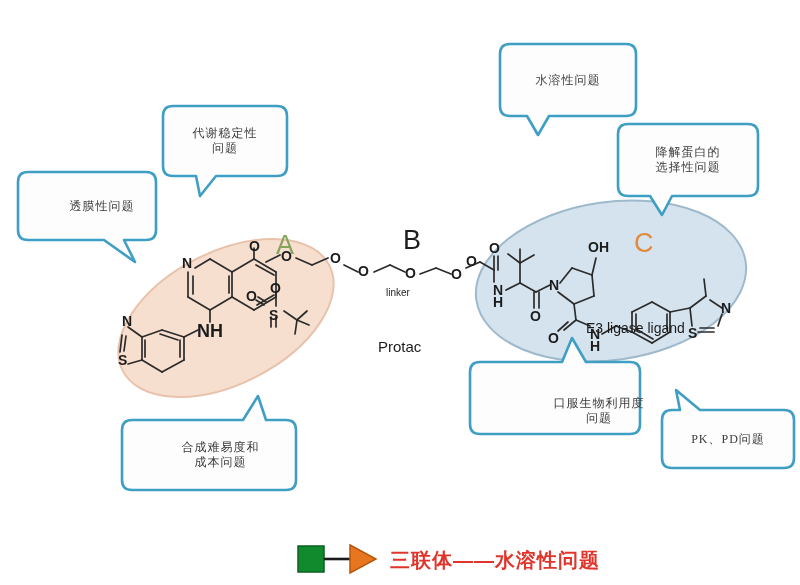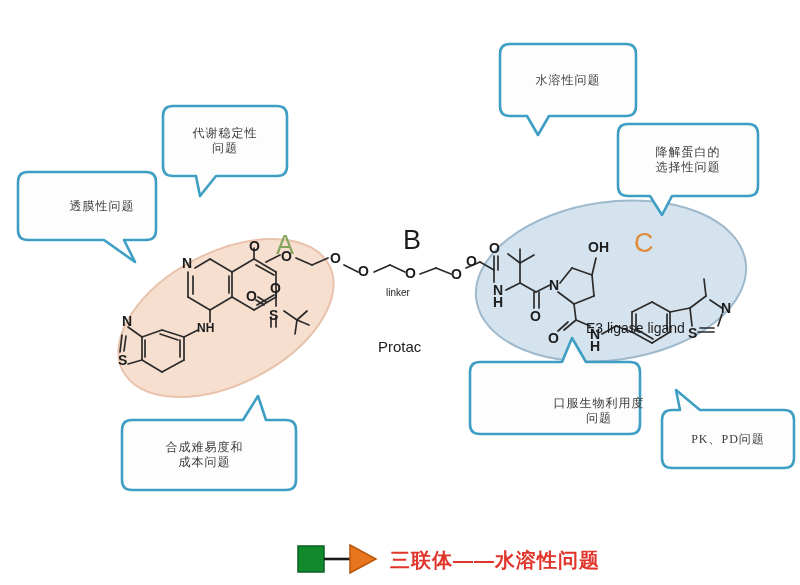--- a/index.html
+++ b/index.html
@@ -224,32 +224,32 @@
   <div class="bubble-text" style="left:20px;top:172px;width:138px;height:68px;margin-left:13px;">透膜性问题</div>
 
   <div class="bubble-text" style="left:163px;top:106px;width:124px;height:70px;">代谢稳定性
 问题</div>
 
   <div class="bubble-text" style="left:500px;top:44px;width:136px;height:72px;">水溶性问题</div>
 
   <div class="bubble-text" style="left:618px;top:124px;width:140px;height:72px;">降解蛋白的
 选择性问题</div>
 
-  <div class="bubble-text" style="left:115px;top:420px;width:179px;height:70px;border-radius:19px;">合成难易度和
+  <div class="bubble-text" style="left:131px;top:420px;width:179px;height:70px;border-radius:19px;">合成难易度和
 成本问题</div>
 
   <div class="bubble-text" style="left:470px;top:377px;width:194px;height:68px;margin-left:32px;">口服生物利用度
 问题</div>
 
   <div class="bubble-text" style="left:662px;top:410px;width:132px;height:58px;font-family:Liberation Serif, serif;">PK、PD问题</div>
 
   <span class="lbl lbl-md" style="left:182px;top:255px;font-size:14px;font-weight:bold;">N</span>
   <span class="lbl lbl-md" style="left:122px;top:313px;font-size:14px;font-weight:bold;">N</span>
   <span class="lbl lbl-md" style="left:118px;top:352px;font-size:14px;font-weight:bold;">S</span>
-  <span class="lbl lbl-md" style="left:197px;top:321px;font-size:12px;font-weight:bold;">NH</span>
+  <span class="lbl lbl-md" style="left:197px;top:321px;font-size:18px;font-weight:bold;">NH</span>
   <span class="lbl lbl-md" style="left:249px;top:238px;font-size:14px;font-weight:bold;">O</span>
   <span class="lbl lbl-md" style="left:281px;top:248px;font-size:14px;font-weight:bold;">O</span>
   <span class="lbl lbl-md" style="left:269px;top:307px;font-size:14px;font-weight:bold;">S</span>
   <span class="lbl lbl-md" style="left:270px;top:280px;font-size:14px;font-weight:bold;">O</span>
   <span class="lbl lbl-md" style="left:246px;top:288px;font-size:14px;font-weight:bold;">O</span>
 
   <span class="lbl lbl-md" style="left:330px;top:250px;font-size:14px;font-weight:bold;">O</span>
   <span class="lbl lbl-md" style="left:358px;top:263px;font-size:14px;font-weight:bold;">O</span>
   <span class="lbl lbl-md" style="left:405px;top:265px;font-size:14px;font-weight:bold;">O</span>
   <span class="lbl lbl-md" style="left:451px;top:266px;font-size:14px;font-weight:bold;">O</span>

